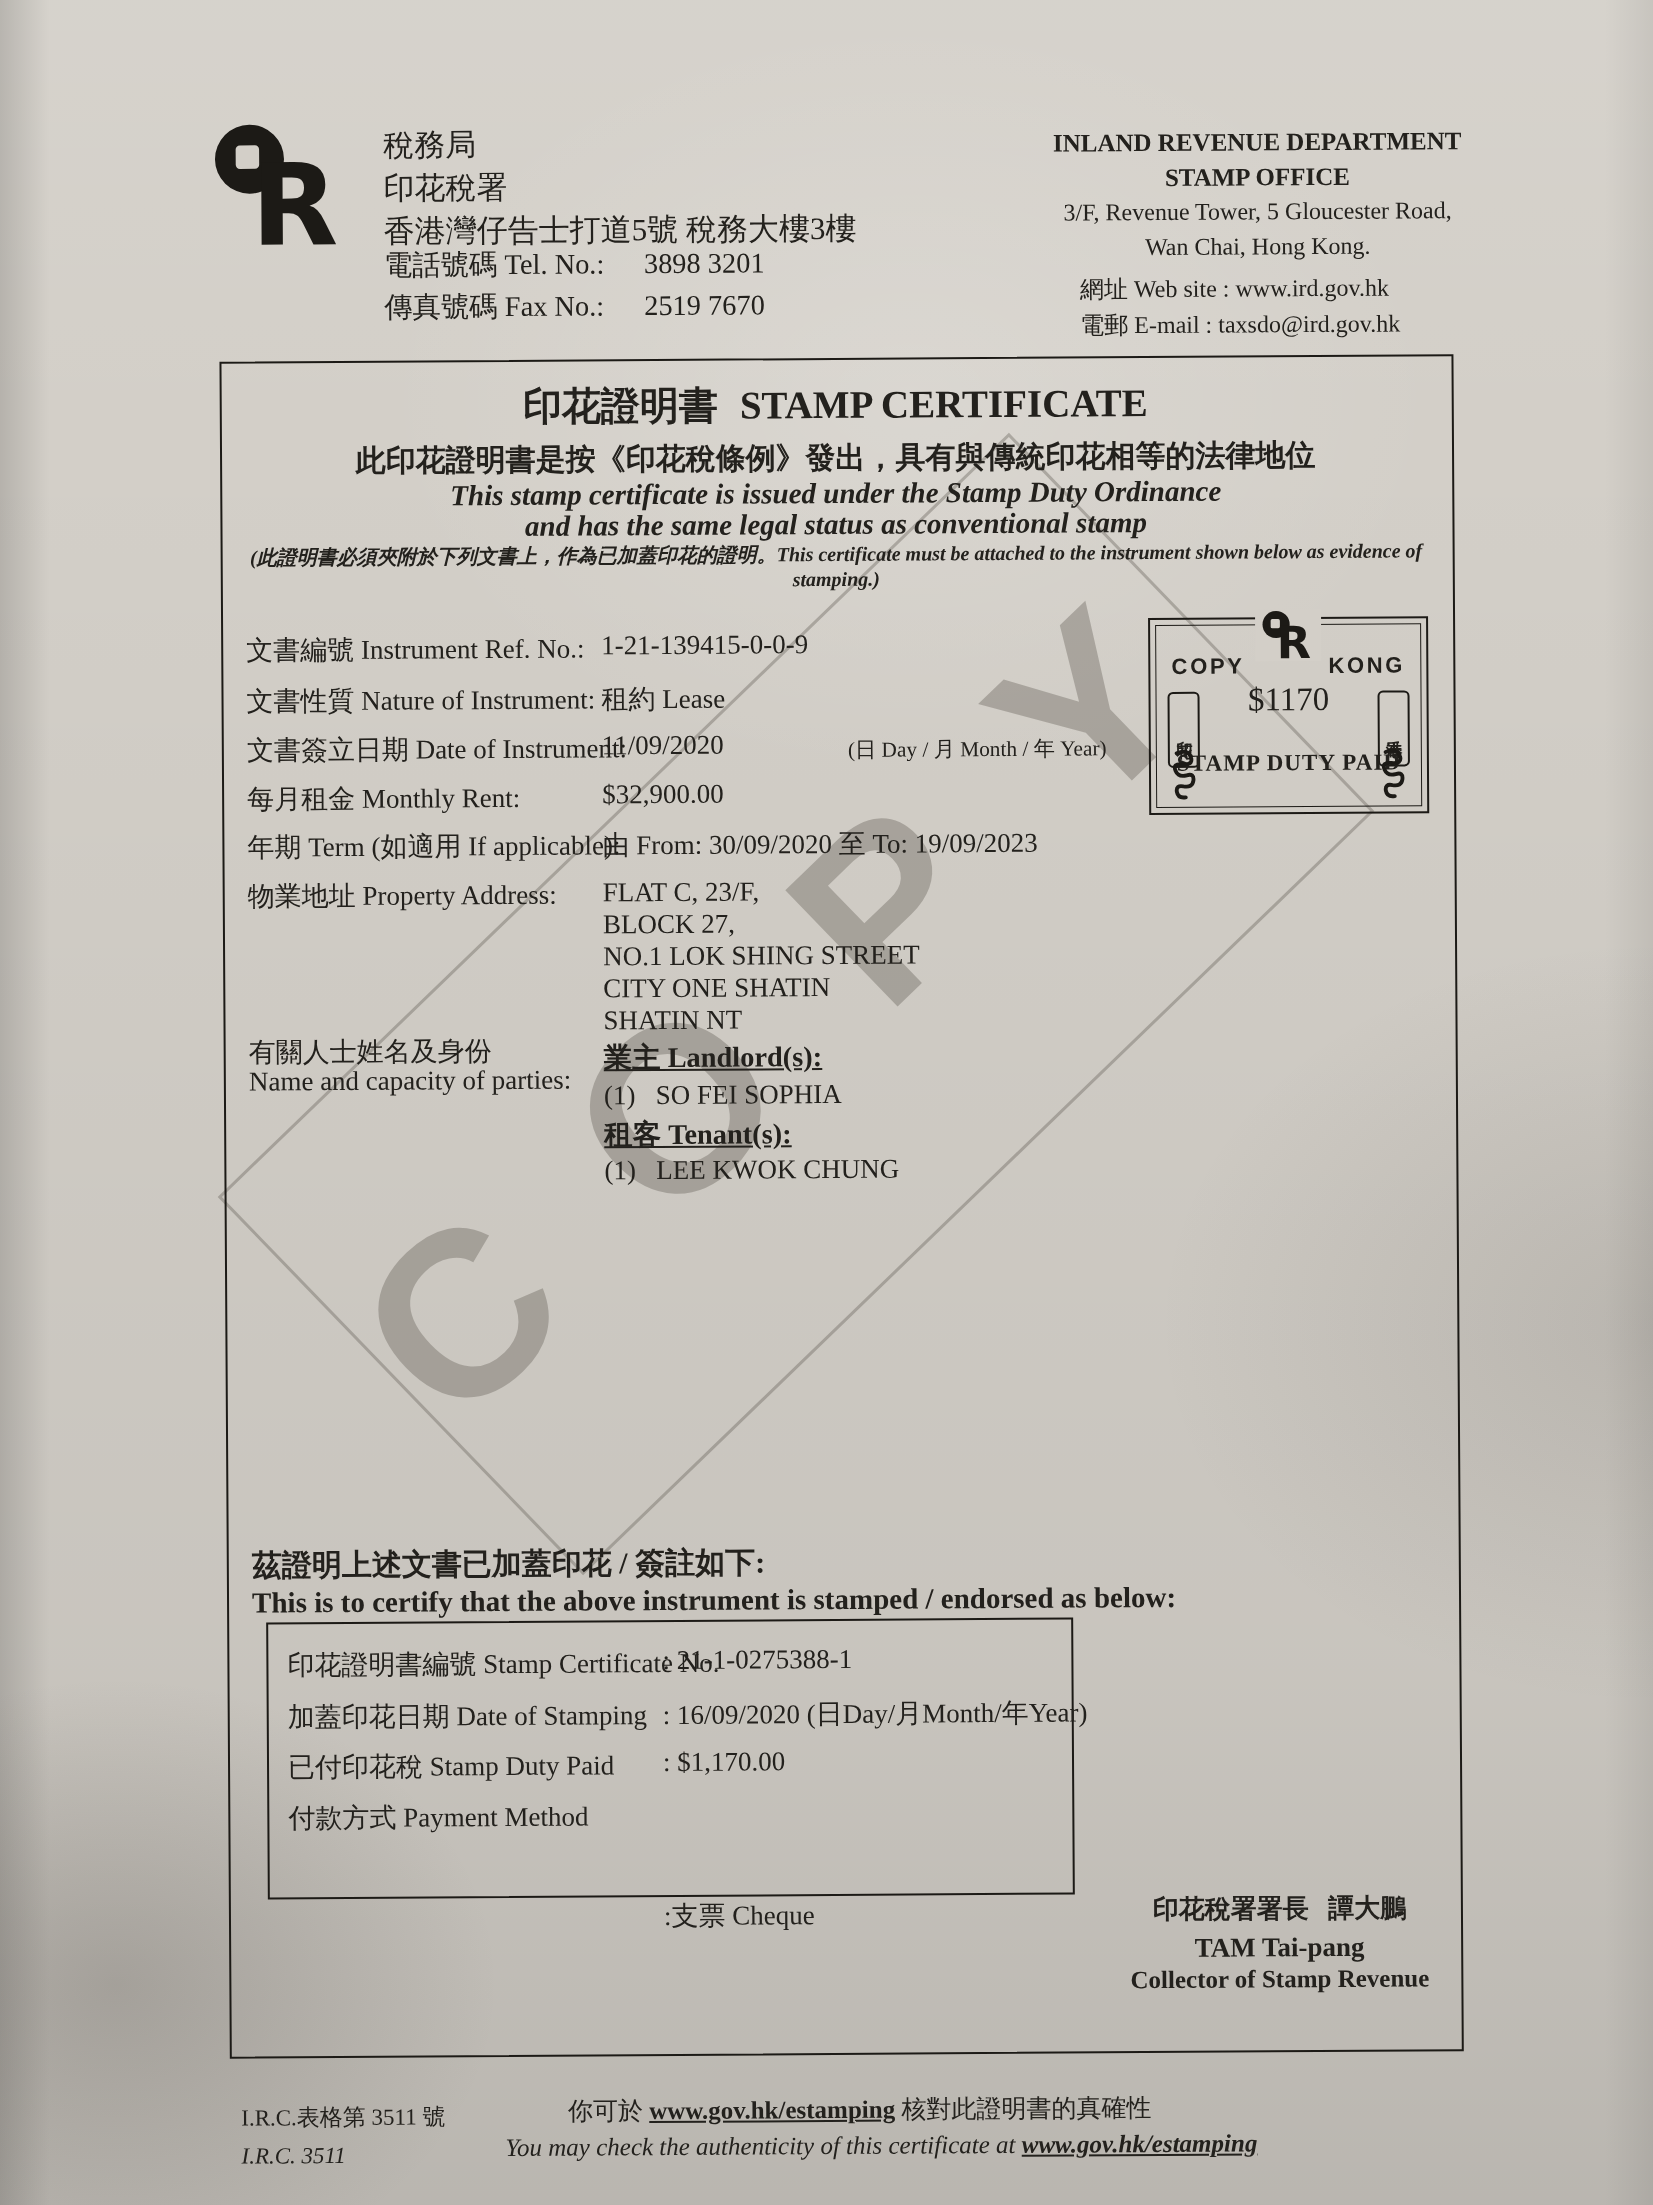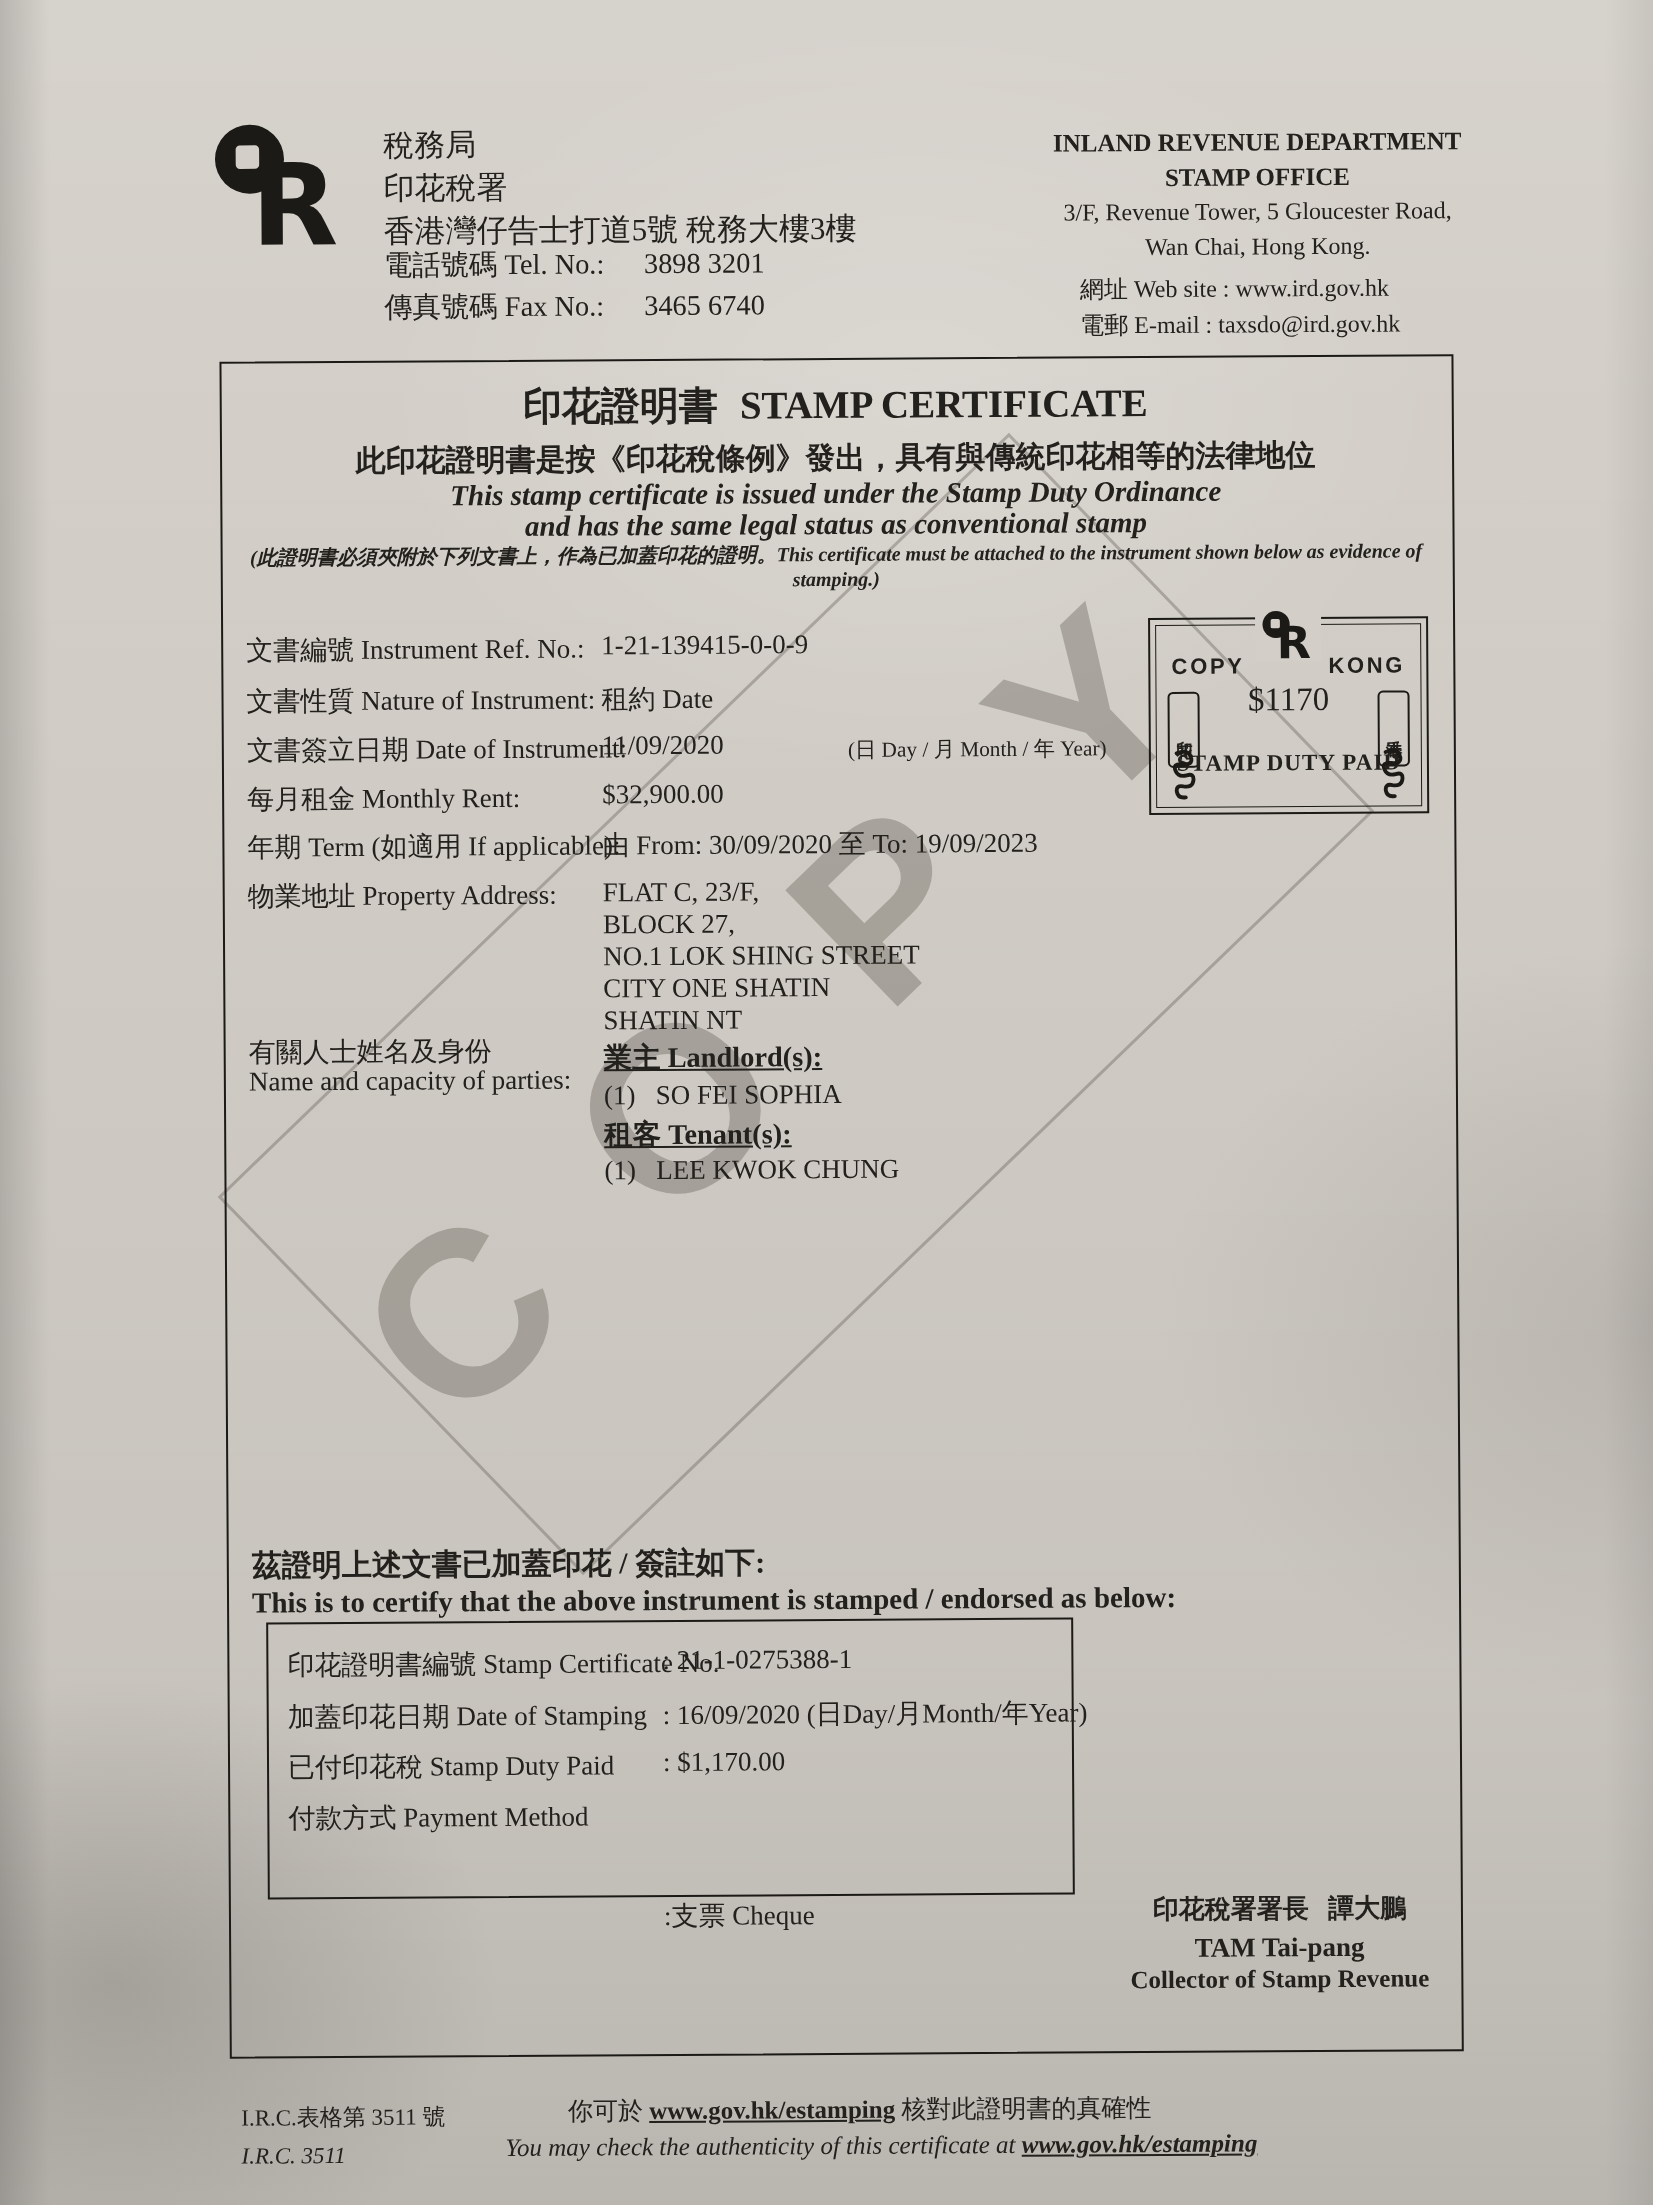--- a/index.html
+++ b/index.html
@@ -111,21 +111,21 @@
       </svg>
     </div>
 
     <div class="abs dept">
       <div>稅務局</div>
       <div>印花稅署</div>
       <div>香港灣仔告士打道5號 稅務大樓3樓</div>
     </div>
     <div class="abs telfax">
       <div><span class="tf-label">電話號碼 Tel. No.:</span><span>3898 3201</span></div>
-      <div><span class="tf-label">傳真號碼 Fax No.:</span><span>3465 6740</span></div>
+      <div><span class="tf-label">傳真號碼 Fax No.:</span><span>2519 7670</span></div>
     </div>
 
     <div class="abs office">
       <div class="b">INLAND REVENUE DEPARTMENT</div>
       <div class="b">STAMP OFFICE</div>
       <div class="addr">3/F, Revenue Tower, 5 Gloucester Road,</div>
       <div class="addr">Wan Chai, Hong Kong.</div>
       <div class="webmail">
         <div>網址 Web site : www.ird.gov.hk</div>
         <div>電郵 E-mail : taxsdo@ird.gov.hk</div>
@@ -139,21 +139,21 @@
     </div>
     <div class="abs center-line sub-cn">此印花證明書是按《印花稅條例》發出，具有與傳統印花相等的法律地位</div>
     <div class="abs center-line sub-en sub-en1">This stamp certificate is issued under the Stamp Duty Ordinance</div>
     <div class="abs center-line sub-en sub-en2">and has the same legal status as conventional stamp</div>
     <div class="abs center-line note">(此證明書必須夾附於下列文書上，作為已加蓋印花的證明。This certificate must be attached to the instrument shown below as evidence of stamping.)</div>
 
     <div class="abs flabel" style="top:629px">文書編號 Instrument Ref. No.:</div>
     <div class="abs fvalue" style="top:629px">1-21-139415-0-0-9</div>
 
     <div class="abs flabel" style="top:680px">文書性質 Nature of Instrument:</div>
-    <div class="abs fvalue" style="top:680px">租約 Date</div>
+    <div class="abs fvalue" style="top:680px">租約 Lease</div>
 
     <div class="abs flabel" style="top:729px">文書簽立日期 Date of Instrument:</div>
     <div class="abs fvalue" style="top:729px">11/09/2020</div>
     <div class="abs small-note" style="left:850px;top:735px">(日 Day / 月 Month / 年 Year)</div>
 
     <div class="abs flabel" style="top:778px">每月租金 Monthly Rent:</div>
     <div class="abs fvalue" style="top:778px">$32,900.00</div>
 
     <div class="abs flabel" style="top:826px">年期 Term (如適用 If applicable):</div>
     <div class="abs fvalue" style="top:826px">由 From: 30/09/2020 至 To: 19/09/2023</div>

